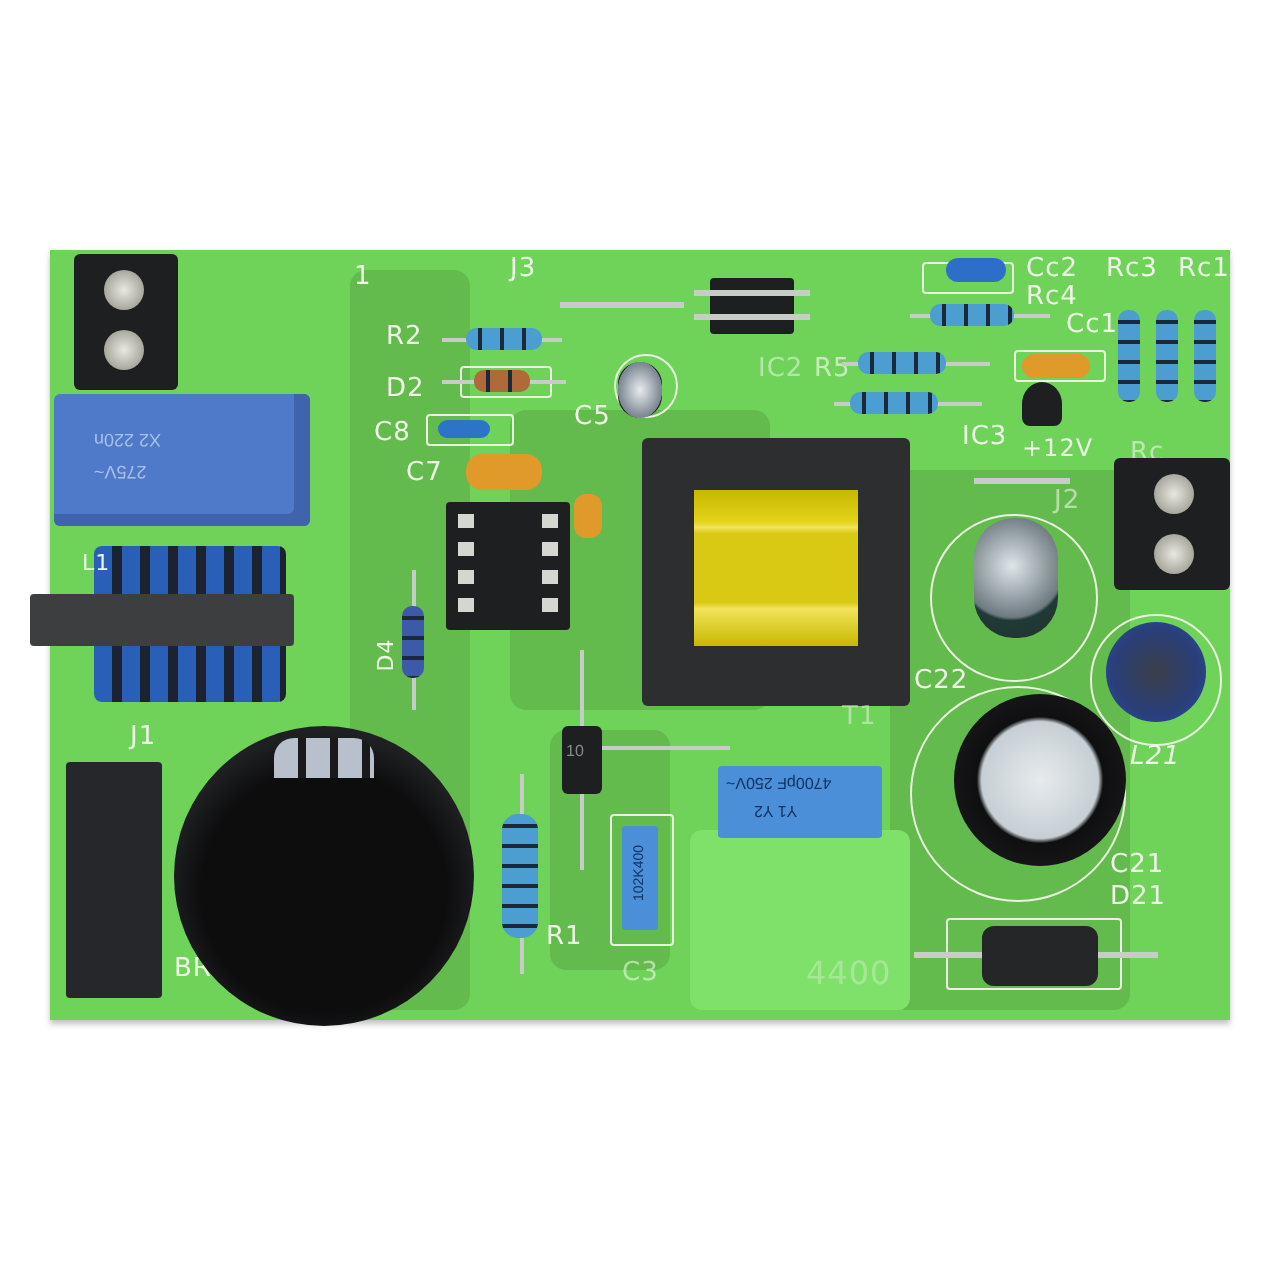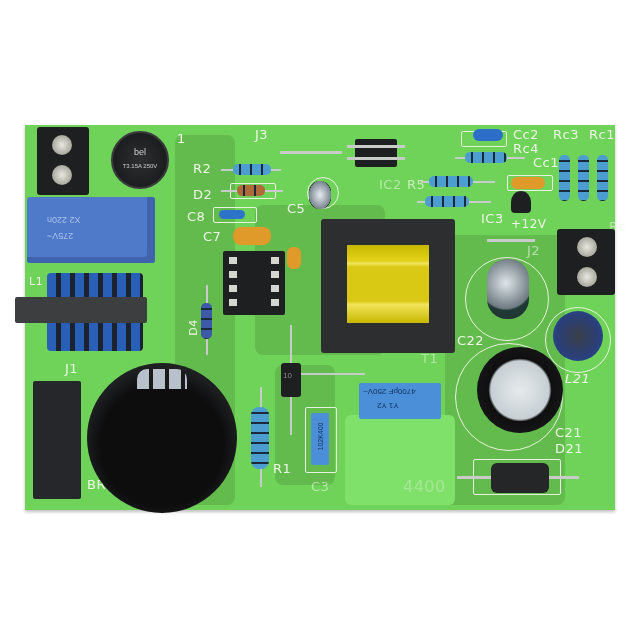--- a/index.html
+++ b/index.html
@@ -31,34 +31,30 @@
   <div class="dark" style="left:230px;top:80px;width:130px;height:150px;"></div>
   <div class="dark" style="left:420px;top:110px;width:120px;height:270px;"></div>
   <div class="dark" style="left:250px;top:240px;width:60px;height:120px;"></div>
   <div class="pour" style="left:320px;top:290px;width:110px;height:90px;"></div>
 
   <div class="blk" style="left:12px;top:2px;width:52px;height:68px;border-radius:3px;">
     <div class="screw" style="left:15px;top:8px;"></div>
     <div class="screw" style="left:15px;top:38px;"></div>
   </div>
 
-  <div class="capcircle" style="left:86px;top:6px;width:54px;height:54px;background:radial-gradient(#2e2f31,#141516);border:2px solid #3a3b3d;">
-    <div style="position:absolute;left:6px;top:14px;width:42px;text-align:center;color:#cfcfcf;font-size:9px;">bel</div>
-    <div style="position:absolute;left:2px;top:30px;width:50px;text-align:center;color:#cfcfcf;font-size:6px;">T3.15A 250V</div>
-  </div>
   <div class="silk" style="left:152px;top:6px;">1</div>
 
   <div style="position:absolute;left:2px;top:72px;width:128px;height:66px;background:#4f79c9;border-radius:3px;box-shadow:inset -8px -6px 0 #3f64ad;">
     <div style="position:absolute;left:20px;top:18px;color:#a9c0ea;font-size:9px;transform:rotate(180deg);">X2 220n</div>
     <div style="position:absolute;left:20px;top:34px;color:#a9c0ea;font-size:9px;transform:rotate(180deg);">275V~</div>
   </div>
 
   <div style="position:absolute;left:22px;top:148px;width:96px;height:78px;background:repeating-linear-gradient(90deg,#2a5fb8 0 9px,#1c2330 9px 14px);border-radius:4px;"></div>
   <div style="position:absolute;left:-10px;top:172px;width:132px;height:26px;background:#3d3e40;border-radius:2px;"></div>
-  <div class="silk" style="left:4px;top:150px;font-size:11px;">L1</div>
+  <div class="silk" style="left:16px;top:150px;font-size:11px;">L1</div>
   <div class="silk" style="left:40px;top:236px;">J1</div>
 
   <div class="blk" style="left:8px;top:256px;width:48px;height:118px;background:#26272a;border-radius:2px;"></div>
   <div class="silk" style="left:62px;top:352px;">BR</div>
 
   <div class="capcircle" style="left:62px;top:238px;width:150px;height:150px;background:radial-gradient(circle at 50% 55%,#0d0d0e 55%,#1e1f21 70%,#2c2d30 100%);">
     <div style="position:absolute;left:50px;top:6px;width:50px;height:20px;background:repeating-linear-gradient(90deg,#b8c0cc 0 12px,#1a1a1a 12px 16px);border-radius:10px 10px 0 0;"></div>
   </div>
 
   <div class="silk" style="left:230px;top:2px;">J3</div>
@@ -119,21 +115,21 @@
   <div class="outline" style="left:482px;top:50px;width:44px;height:14px;"></div>
   <div style="position:absolute;left:486px;top:52px;width:34px;height:12px;border-radius:6px;background:#e09a2a;"></div>
 
   <div class="resv" style="left:534px;top:30px;height:46px;"></div>
   <div class="resv" style="left:553px;top:30px;height:46px;"></div>
   <div class="resv" style="left:572px;top:30px;height:46px;"></div>
 
   <div class="blk" style="left:486px;top:66px;width:20px;height:22px;border-radius:50% 50% 4px 4px;"></div>
   <div class="silk" style="left:456px;top:86px;">IC3</div>
   <div class="silk" style="left:486px;top:92px;font-size:12px;">+12V</div>
-  <div class="silk" style="left:540px;top:94px;opacity:.6;margin-left:44px;">Rc</div>
+  <div class="silk" style="left:540px;top:94px;opacity:.6;">Rc</div>
   <div class="lead" style="left:462px;top:114px;width:48px;height:3px;"></div>
   <div class="silk" style="left:502px;top:118px;opacity:.6;">J2</div>
 
   <div class="blk" style="left:532px;top:104px;width:58px;height:66px;border-radius:3px;">
     <div class="screw" style="left:20px;top:8px;"></div>
     <div class="screw" style="left:20px;top:38px;"></div>
   </div>
 
   <div class="circle-outline" style="left:440px;top:132px;width:82px;height:82px;"></div>
   <div class="capcircle" style="left:462px;top:134px;width:42px;height:60px;background:radial-gradient(circle at 45% 40%,#dfe6ea,#6d7a80 60%,#1f3a36 64%,#23322f 100%);border-radius:20px;"></div>

